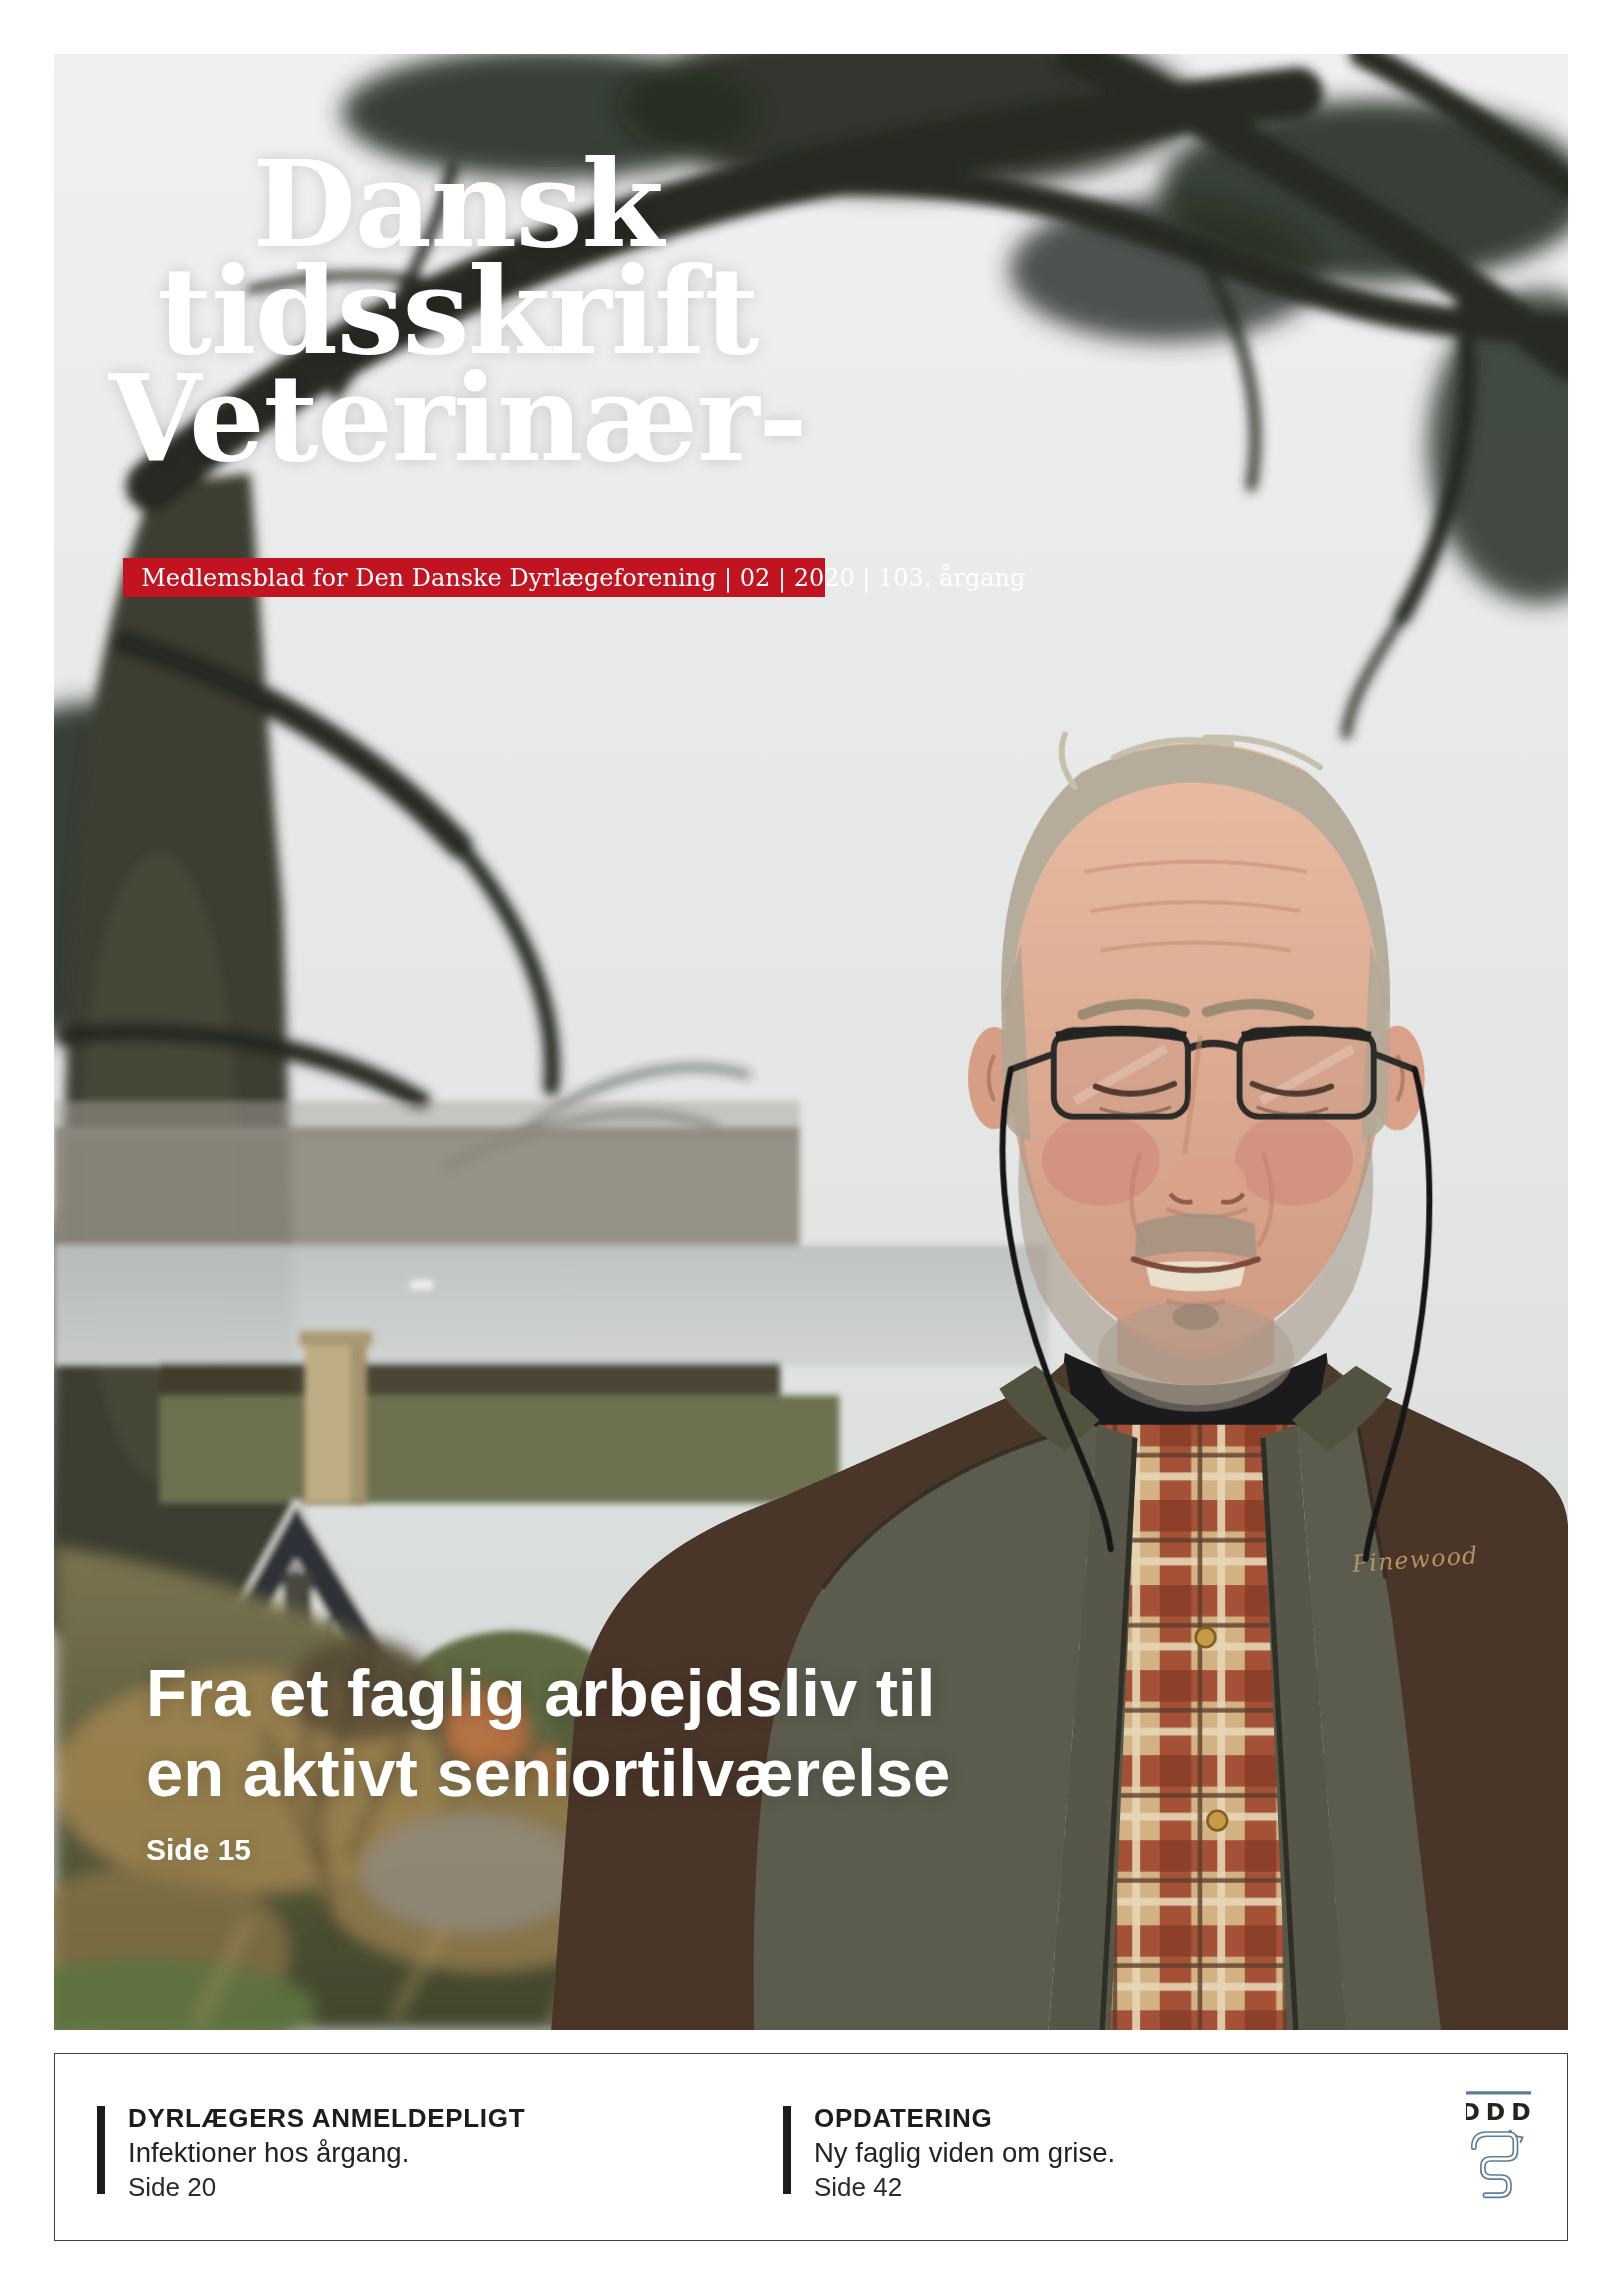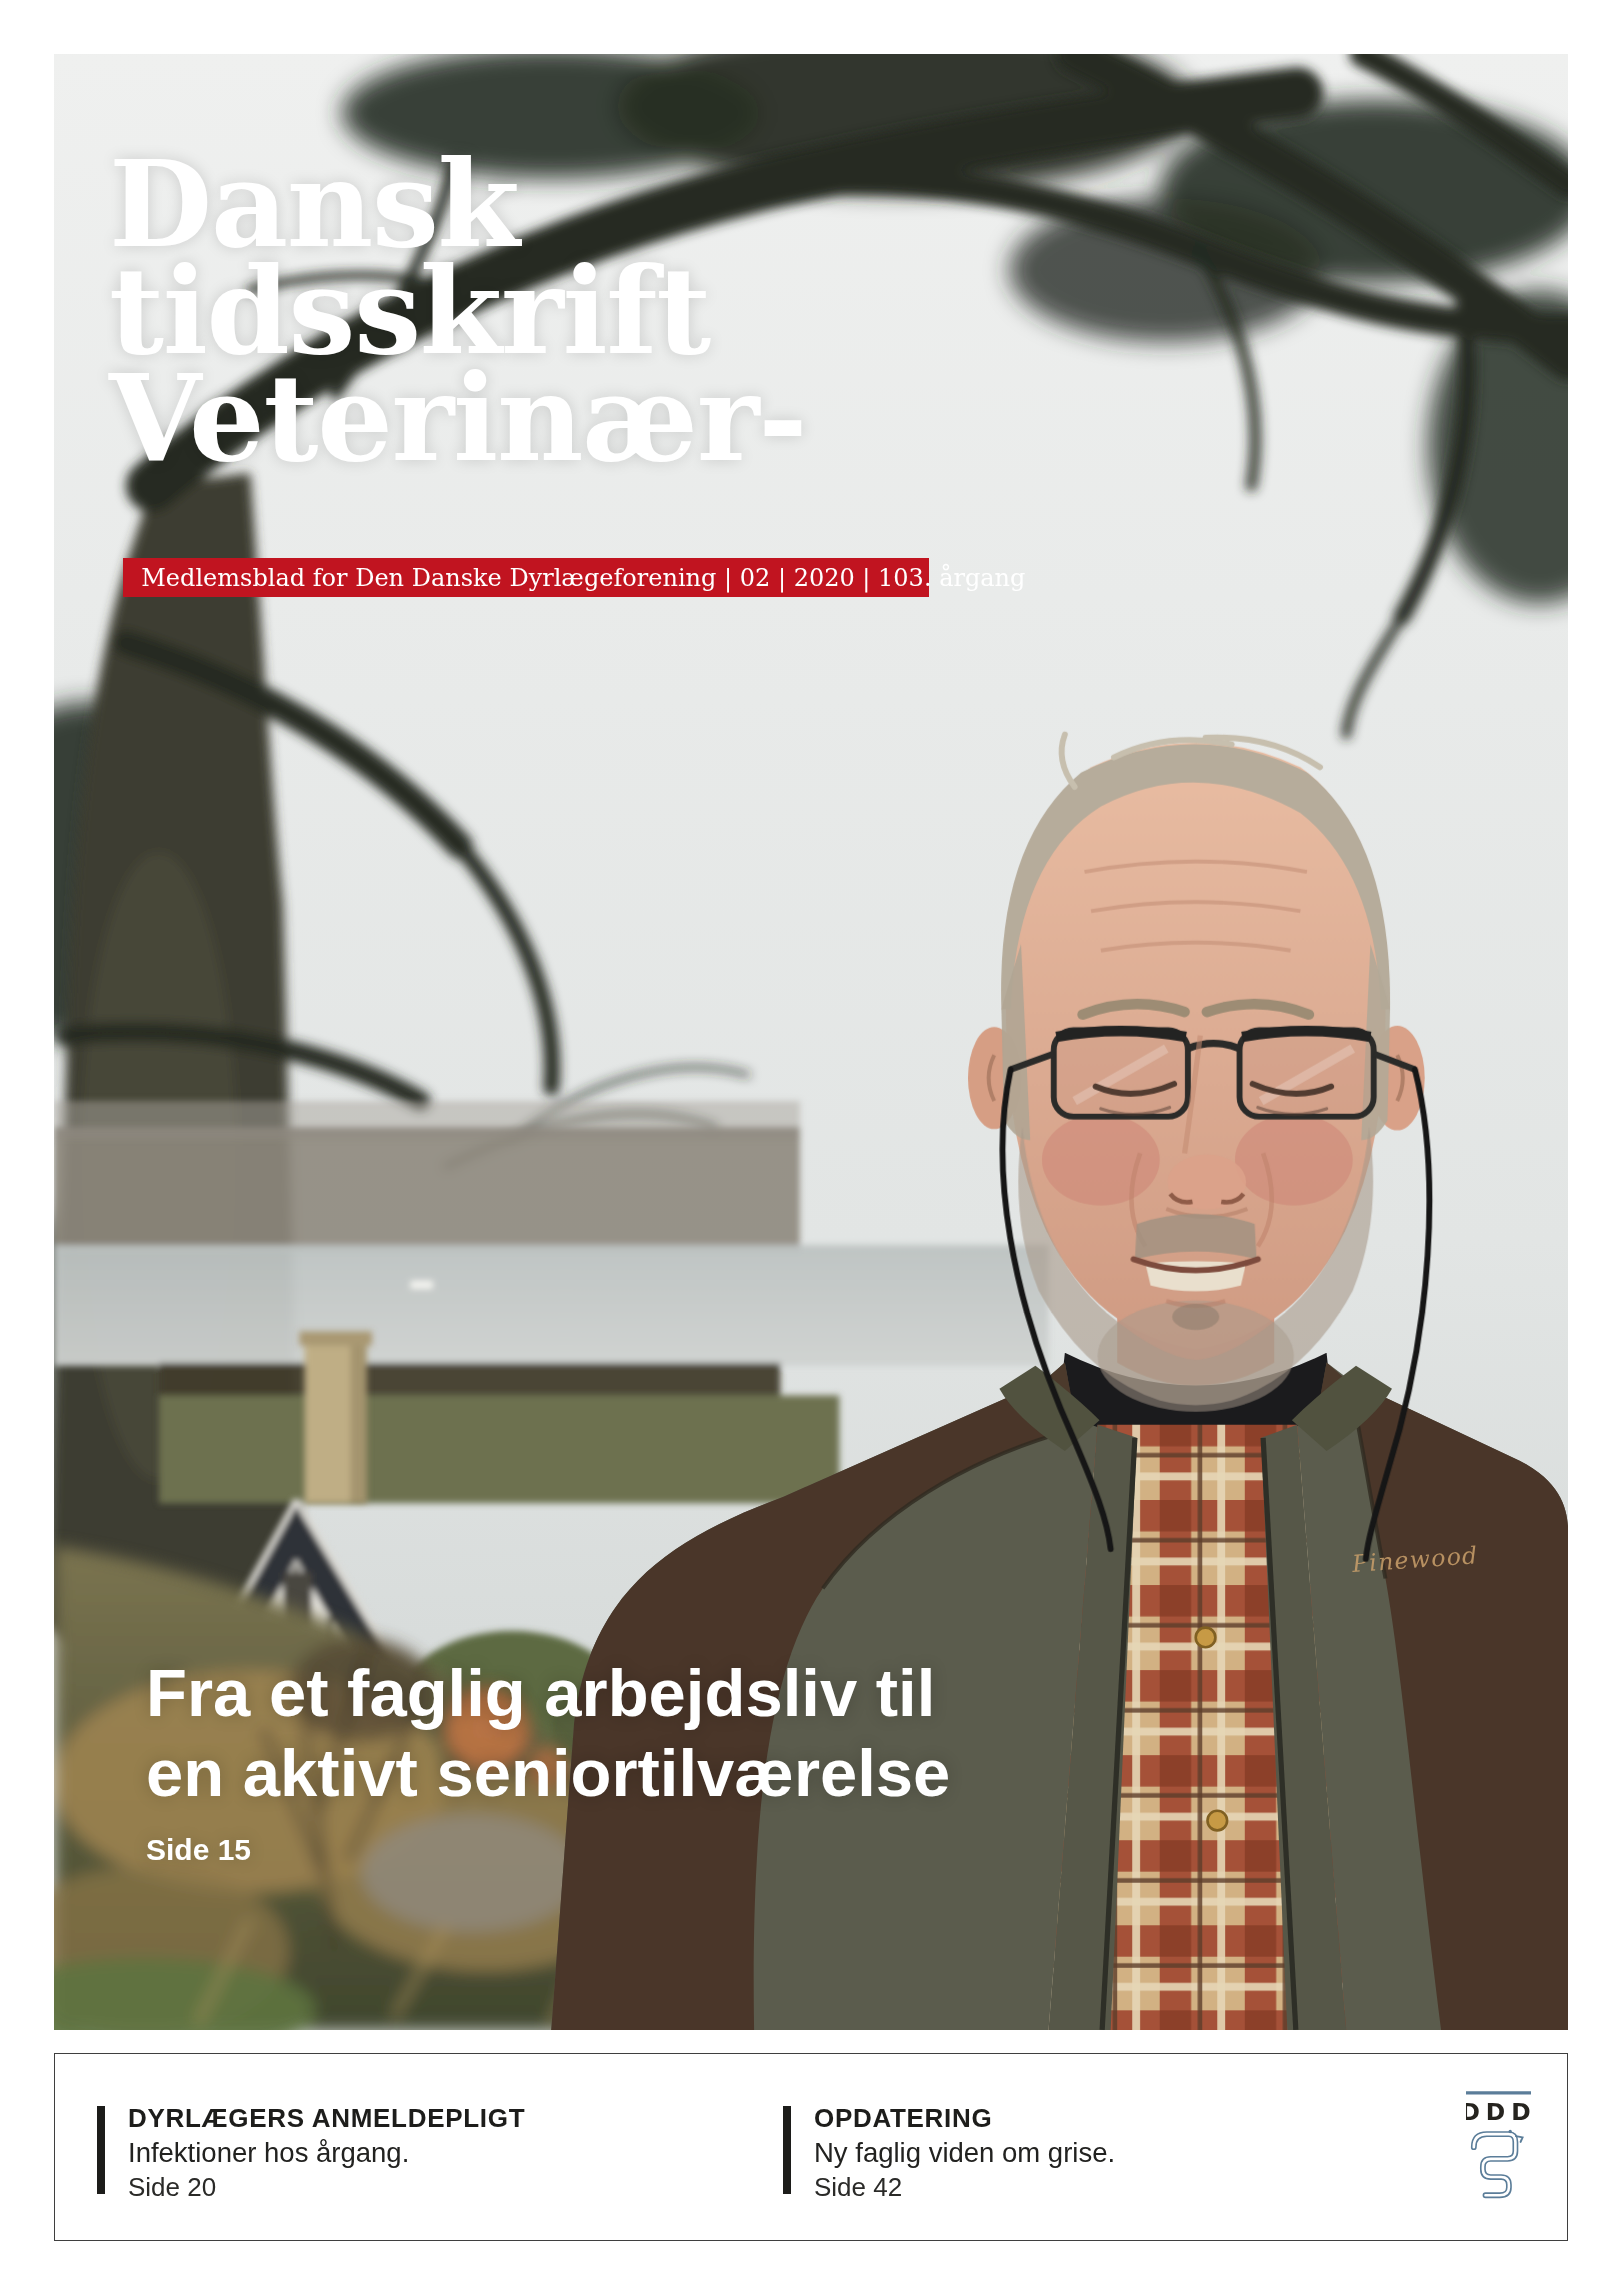--- a/index.html
+++ b/index.html
@@ -18,24 +18,25 @@
   
   .masthead{
     position:absolute;left:55px;top:97px;
     color:#ffffff;
     font-family:"DejaVu Serif", serif;
     font-weight:bold;
     font-size:119px;line-height:107px;
     letter-spacing:-1.3px;
     text-shadow:0 0 14.4px rgba(0,0,0,0.15);
     white-space:nowrap;
+    text-align:center;
   }
   
   .banner{
-    position:absolute;left:69px;top:504px;width:806px;height:39px;
+    position:absolute;left:69px;top:504px;width:702px;height:39px;
     display:flex;align-items:center;
     padding-left:18.3px;box-sizing:border-box;
     color:#ffffff;
     font-size:24px;
     font-family:"DejaVu Serif", serif;
     white-space:nowrap;
   }
   
   .headline{
     position:absolute;left:92px;top:1599px;

